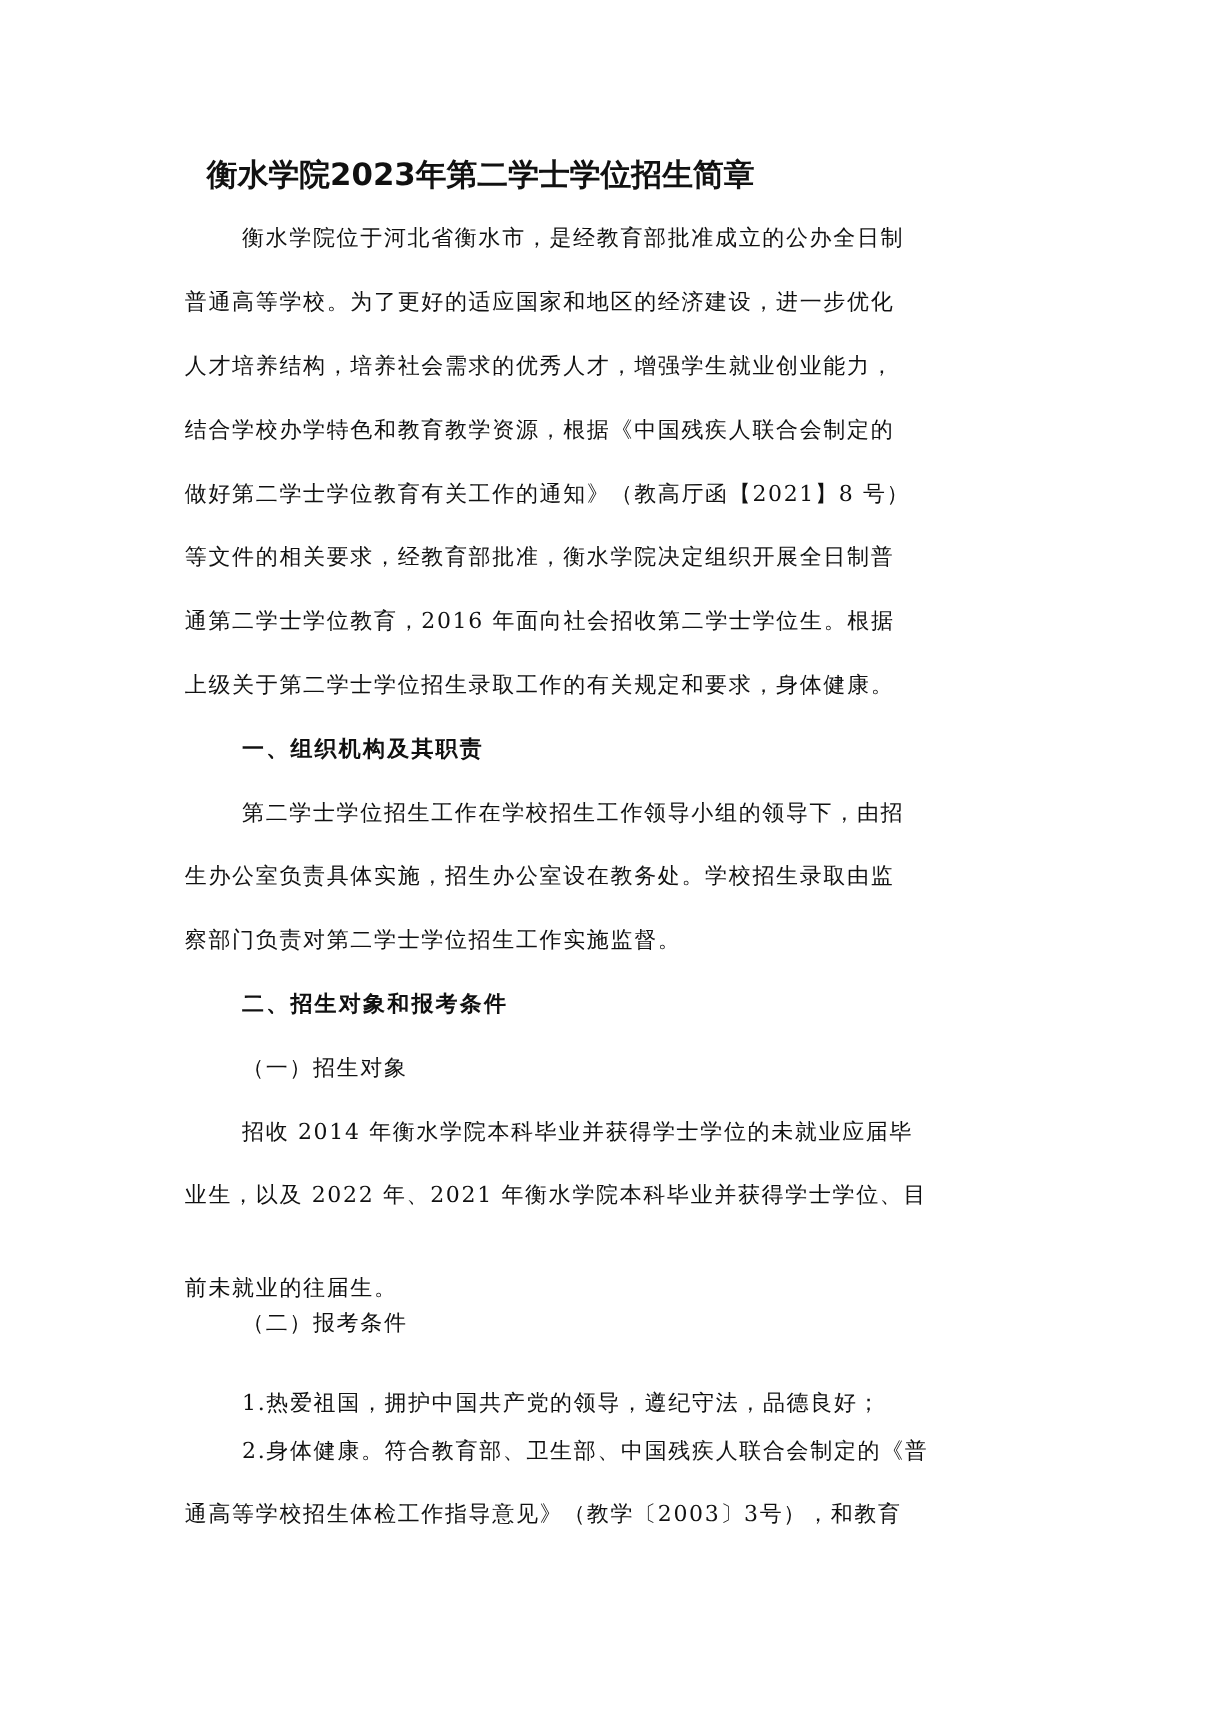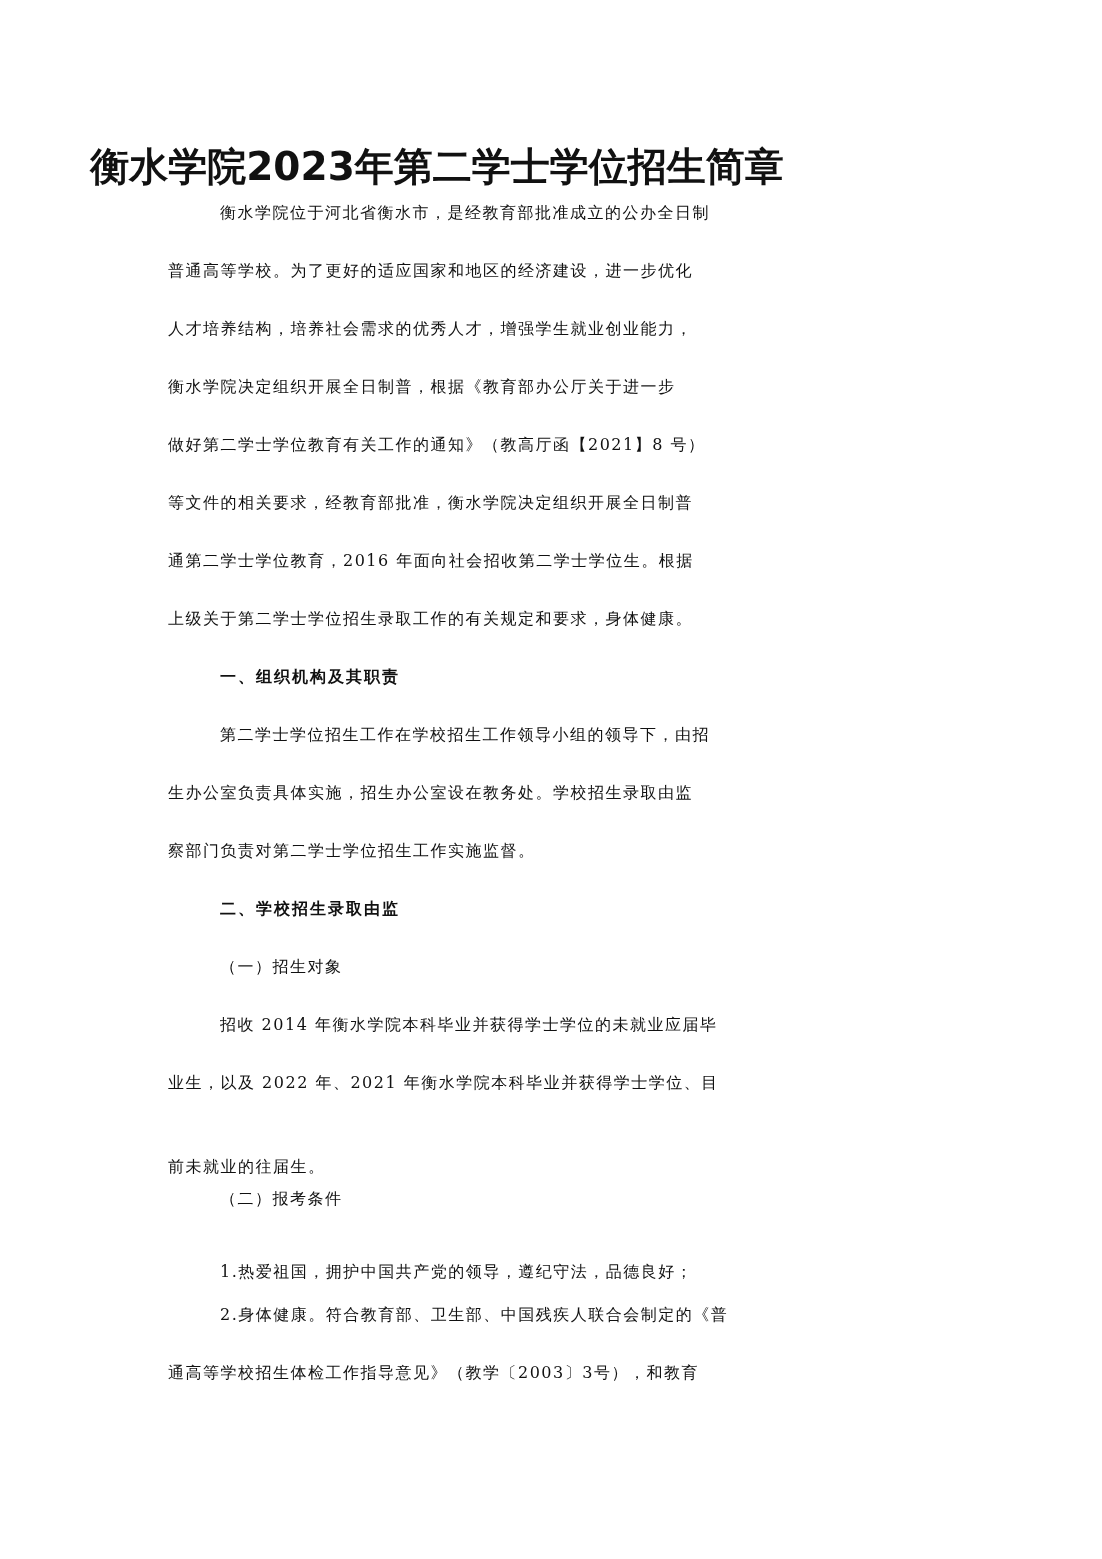--- a/index.html
+++ b/index.html
@@ -1,44 +1,44 @@
 <!DOCTYPE html>
 <html><head>
 <meta charset="utf-8">
 <style>
   html, body { margin:0; padding:0; background:#ffffff; }
   body { width:1102px; height:1559px; position:relative; overflow:hidden;
          font-family:"DejaVu Serif","Liberation Serif",serif; color:#111; }
   .title { position:absolute; top:140px; left:0; width:874px; text-align:center;
-           font-size:39px; font-weight:bold; font-family:"DejaVu Sans","Liberation Sans",sans-serif; }
-  .line { position:absolute; left:168px; width:770px; font-size:16px; white-space:nowrap;
+           font-size:28px; font-weight:bold; font-family:"DejaVu Sans","Liberation Sans",sans-serif; }
+  .line { position:absolute; left:168px; width:770px; font-size:20px; white-space:nowrap;
           letter-spacing:1.5px; }
   .indent { left:220px; }
   .h { font-weight:bold; font-family:Liberation Sans, sans-serif; letter-spacing:2px; }
 </style>
 </head>
 <body>
 
 <div class="title">衡水学院2023年第二学士学位招生简章</div>
 
 <div class="line indent" style="top:203px">衡水学院位于河北省衡水市，是经教育部批准成立的公办全日制</div>
 <div class="line" style="top:261px">普通高等学校。为了更好的适应国家和地区的经济建设，进一步优化</div>
 <div class="line" style="top:319px">人才培养结构，培养社会需求的优秀人才，增强学生就业创业能力，</div>
-<div class="line" style="top:377px">衡水学院决定组织开展全日制普，根据《教育部办公厅关于进一步</div>
+<div class="line" style="top:377px">结合学校办学特色和教育教学资源，根据《中国残疾人联合会制定的</div>
 <div class="line" style="top:435px">做好第二学士学位教育有关工作的通知》（教高厅函【2021】8 号）</div>
 <div class="line" style="top:493px">等文件的相关要求，经教育部批准，衡水学院决定组织开展全日制普</div>
 <div class="line" style="top:551px">通第二学士学位教育，2016 年面向社会招收第二学士学位生。根据</div>
 <div class="line" style="top:609px">上级关于第二学士学位招生录取工作的有关规定和要求，身体健康。</div>
 
 <div class="line indent h" style="top:667px">一、组织机构及其职责</div>
 <div class="line indent" style="top:725px">第二学士学位招生工作在学校招生工作领导小组的领导下，由招</div>
 <div class="line" style="top:783px">生办公室负责具体实施，招生办公室设在教务处。学校招生录取由监</div>
 <div class="line" style="top:841px">察部门负责对第二学士学位招生工作实施监督。</div>
 
-<div class="line indent h" style="top:899px">二、学校招生录取由监</div>
+<div class="line indent h" style="top:899px">二、招生对象和报考条件</div>
 <div class="line indent" style="top:957px">（一）招生对象</div>
 <div class="line indent" style="top:1015px">招收 2014 年衡水学院本科毕业并获得学士学位的未就业应届毕</div>
 <div class="line" style="top:1073px">业生，以及 2022 年、2021 年衡水学院本科毕业并获得学士学位、目</div>
 <div class="line" style="top:1157px">前未就业的往届生。</div>
 <div class="line indent" style="top:1189px">（二）报考条件</div>
 <div class="line indent" style="top:1262px">1.热爱祖国，拥护中国共产党的领导，遵纪守法，品德良好；</div>
 <div class="line indent" style="top:1305px">2.身体健康。符合教育部、卫生部、中国残疾人联合会制定的《普</div>
 <div class="line" style="top:1363px">通高等学校招生体检工作指导意见》（教学〔2003〕3号），和教育</div>
 
 </body></html>

